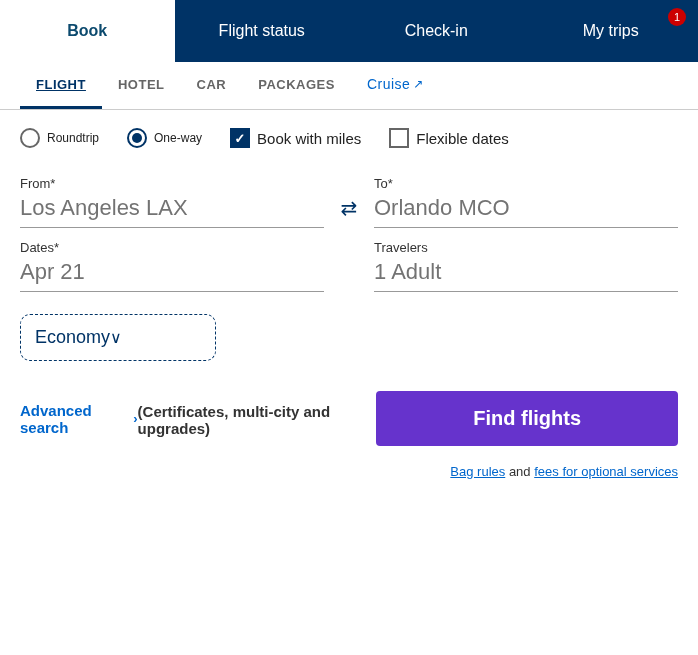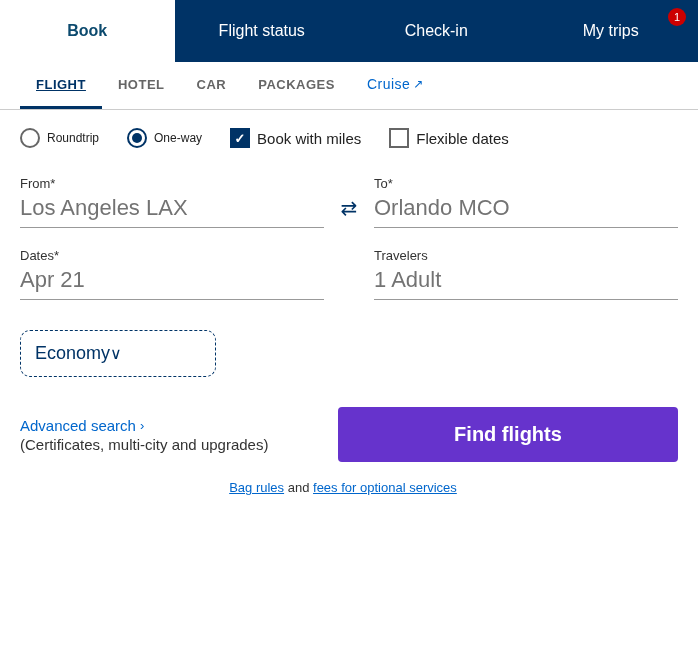--- a/index.html
+++ b/index.html
@@ -145,21 +145,21 @@
     .checkmark { color: #fff; font-size: 13px; font-weight: bold; }
 
     
     .fields-section {
       padding: 10px 20px;
     }
     .fields-row {
       display: flex;
       align-items: flex-end;
       gap: 0;
-      margin-bottom: 20px;
+      margin-bottom: 12px;
     }
     .field-group {
       flex: 1;
       display: flex;
       flex-direction: column;
     }
     .field-label {
       font-size: 13px;
       color: #333;
       margin-bottom: 4px;
@@ -211,21 +211,22 @@
 
     
     .bottom-section {
       display: flex;
       align-items: center;
       padding: 20px 20px 10px 20px;
       justify-content: space-between;
     }
     .advanced-search {
       display: flex;
-      flex-direction: column;
+      flex-direction: row;
+      font-weight: bold;
     }
     .advanced-link {
       color: #0066cc;
       font-size: 15px;
       cursor: pointer;
       text-decoration: none;
       display: flex;
       align-items: center;
       gap: 4px;
     }
@@ -242,22 +243,22 @@
       padding: 16px 0;
       width: 340px;
       font-size: 20px;
       font-weight: 600;
       cursor: pointer;
       text-align: center;
     }
 
     
     .footer-links {
-      text-align: center;
-      padding: 8px 32px 16px 20px;
+      text-align: right;
+      padding: 8px 20px 16px 20px;
       font-size: 13px;
       color: #333;
     }
     .footer-links a {
       color: #0066cc;
       text-decoration: underline;
       cursor: pointer;
     }
   </style>
 </head>

